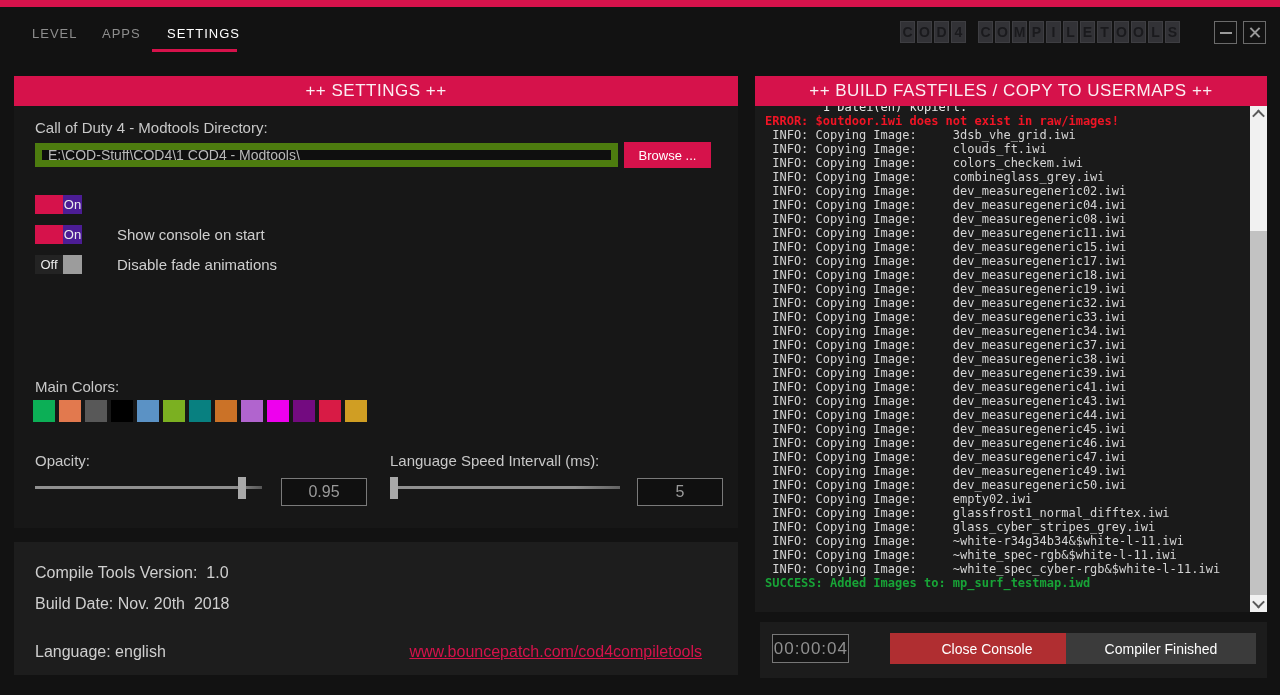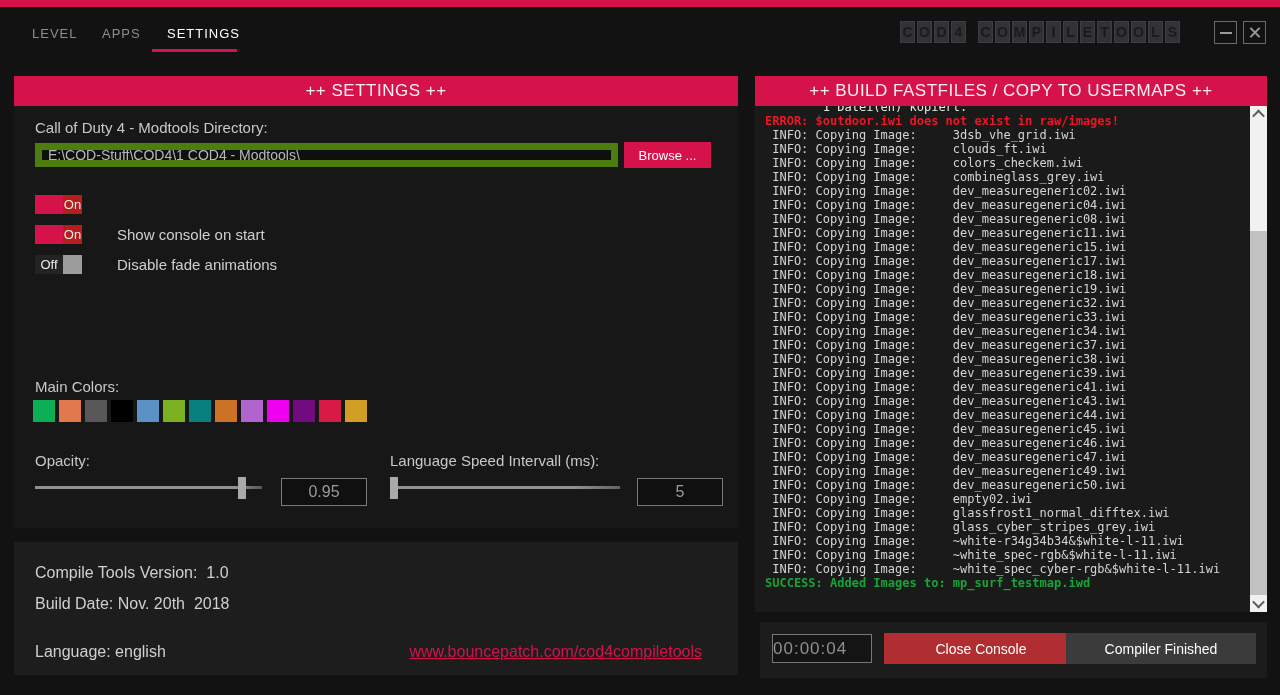--- a/index.html
+++ b/index.html
@@ -49,21 +49,21 @@
              font-family:"Liberation Sans",sans-serif;padding:0 6px;}
   #browse-btn{position:absolute;left:610px;top:36px;width:87px;height:26px;background:var(--accent);
               border:none;color:#fff;font-size:13px;cursor:pointer;font-family:"Liberation Sans",sans-serif;}
 
   
   #toggle-list{position:absolute;left:21px;top:88px;}
   .toggle-row{display:flex;align-items:center;height:20px;margin-bottom:10px;}
   .switch{width:47px;height:19px;display:flex;font-size:13px;color:#ededed;cursor:pointer;}
   .seg1{width:28px;height:19px;} .seg2{width:19px;height:19px;}
   .switch.on  .seg1{background:var(--accent);}
-  .switch.on  .seg2{background:#b91c1c;text-align:center;line-height:19px;}
+  .switch.on  .seg2{background:#4c1d95;text-align:center;line-height:19px;}
   .switch.off .seg1{background:#232323;text-align:center;line-height:19px;}
   .switch.off .seg2{background:#9c9c9c;}
   .toggle-label{margin-left:35px;font-size:15px;color:#cfcfcf;}
 
   
   #colors-label{left:21px;top:272px;}
   #swatches{position:absolute;left:19px;top:294px;display:flex;gap:4px;}
   .swatch{width:22px;height:22px;cursor:pointer;}
 
   
@@ -103,25 +103,25 @@
   .sb-btn{position:absolute;left:0;width:17px;height:17px;display:flex;align-items:center;
           justify-content:center;cursor:pointer;}
   .sb-up{top:0;} .sb-down{bottom:0;}
   .chev{width:7px;height:7px;border:solid #5a5a5a;border-width:2px 2px 0 0;}
   .chev.up{transform:rotate(-45deg) translate(-1px,1px);}
   .chev.down{transform:rotate(135deg) translate(-1px,1px);}
   .sb-thumb{position:absolute;left:0;top:125px;width:17px;height:364px;background:#c2c2c2;cursor:pointer;}
 
   
   .controls{position:absolute;left:760px;top:622px;width:507px;height:56px;background:#1c1c1c;}
-  .timer{position:absolute;left:12px;top:12px;width:100px;height:29px;box-sizing:border-box;border:1px solid #777;
-         background:#141414;color:#8f8f8f;font-size:17px;letter-spacing:1px;text-align:left;line-height:27px;}
+  .timer{position:absolute;left:12px;top:12px;width:77px;height:29px;box-sizing:border-box;border:1px solid #777;
+         background:#141414;color:#8f8f8f;font-size:17px;letter-spacing:1px;text-align:right;line-height:27px;}
   .btn{position:absolute;top:11px;height:31px;border:none;color:#fff;font-size:14px;cursor:pointer;
        font-family:"Liberation Sans",sans-serif;}
-  #close-console-btn{left:124px;width:194px;background:var(--btn-red);}
+  #close-console-btn{left:130px;width:194px;background:var(--btn-red);}
   #status-btn{left:306px;width:190px;background:#3b3b3b;color:#fdfdfd;}
 </style>
 </head>
 <body>
 
 <div id="app">
   <div class="topstrip"></div>
 
   <div class="tab" id="tab-level">LEVEL</div>
   <div class="tab" id="tab-apps">APPS</div>

